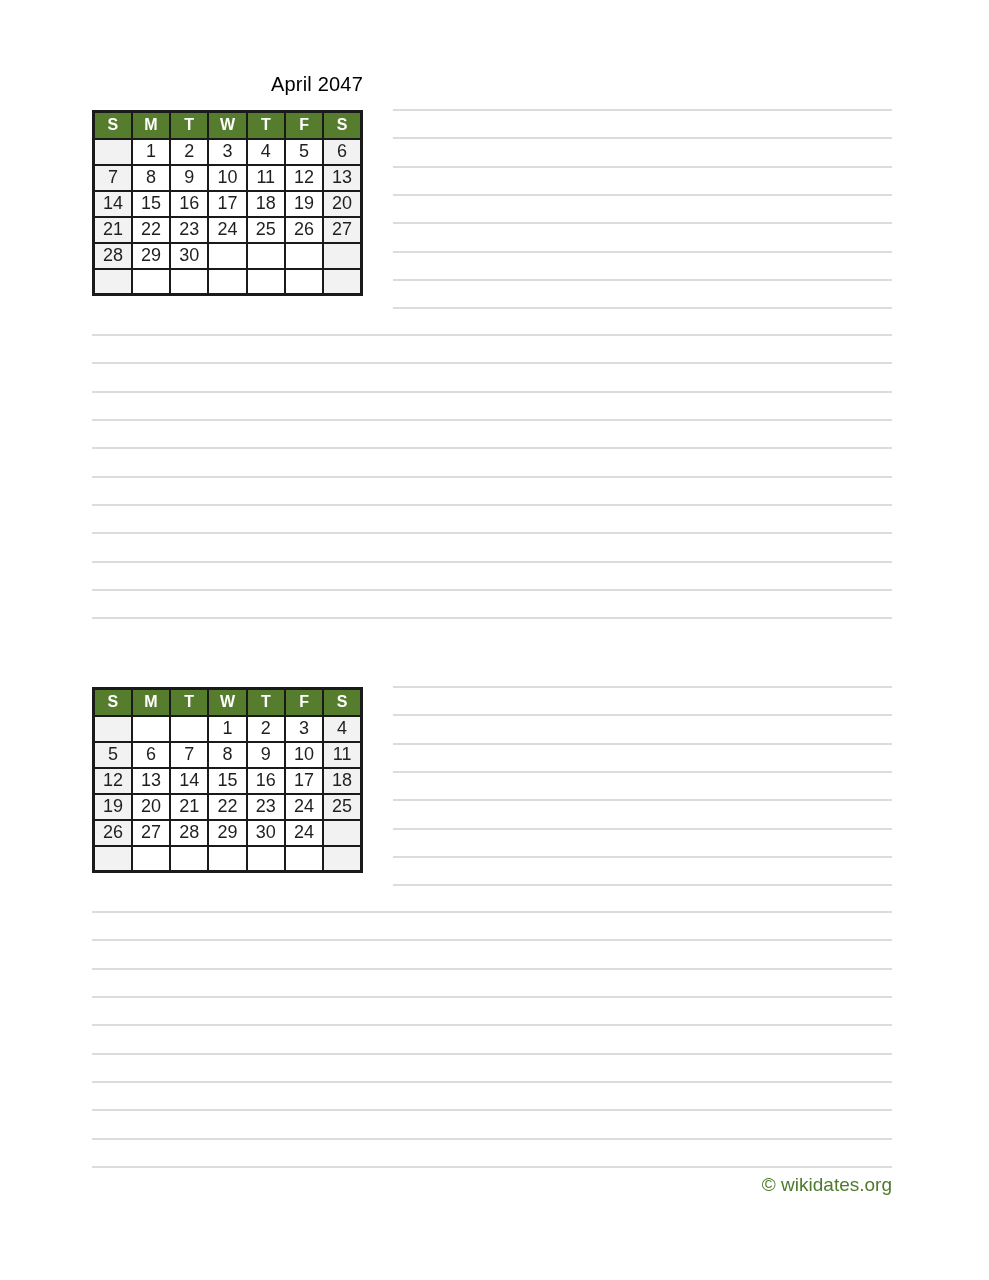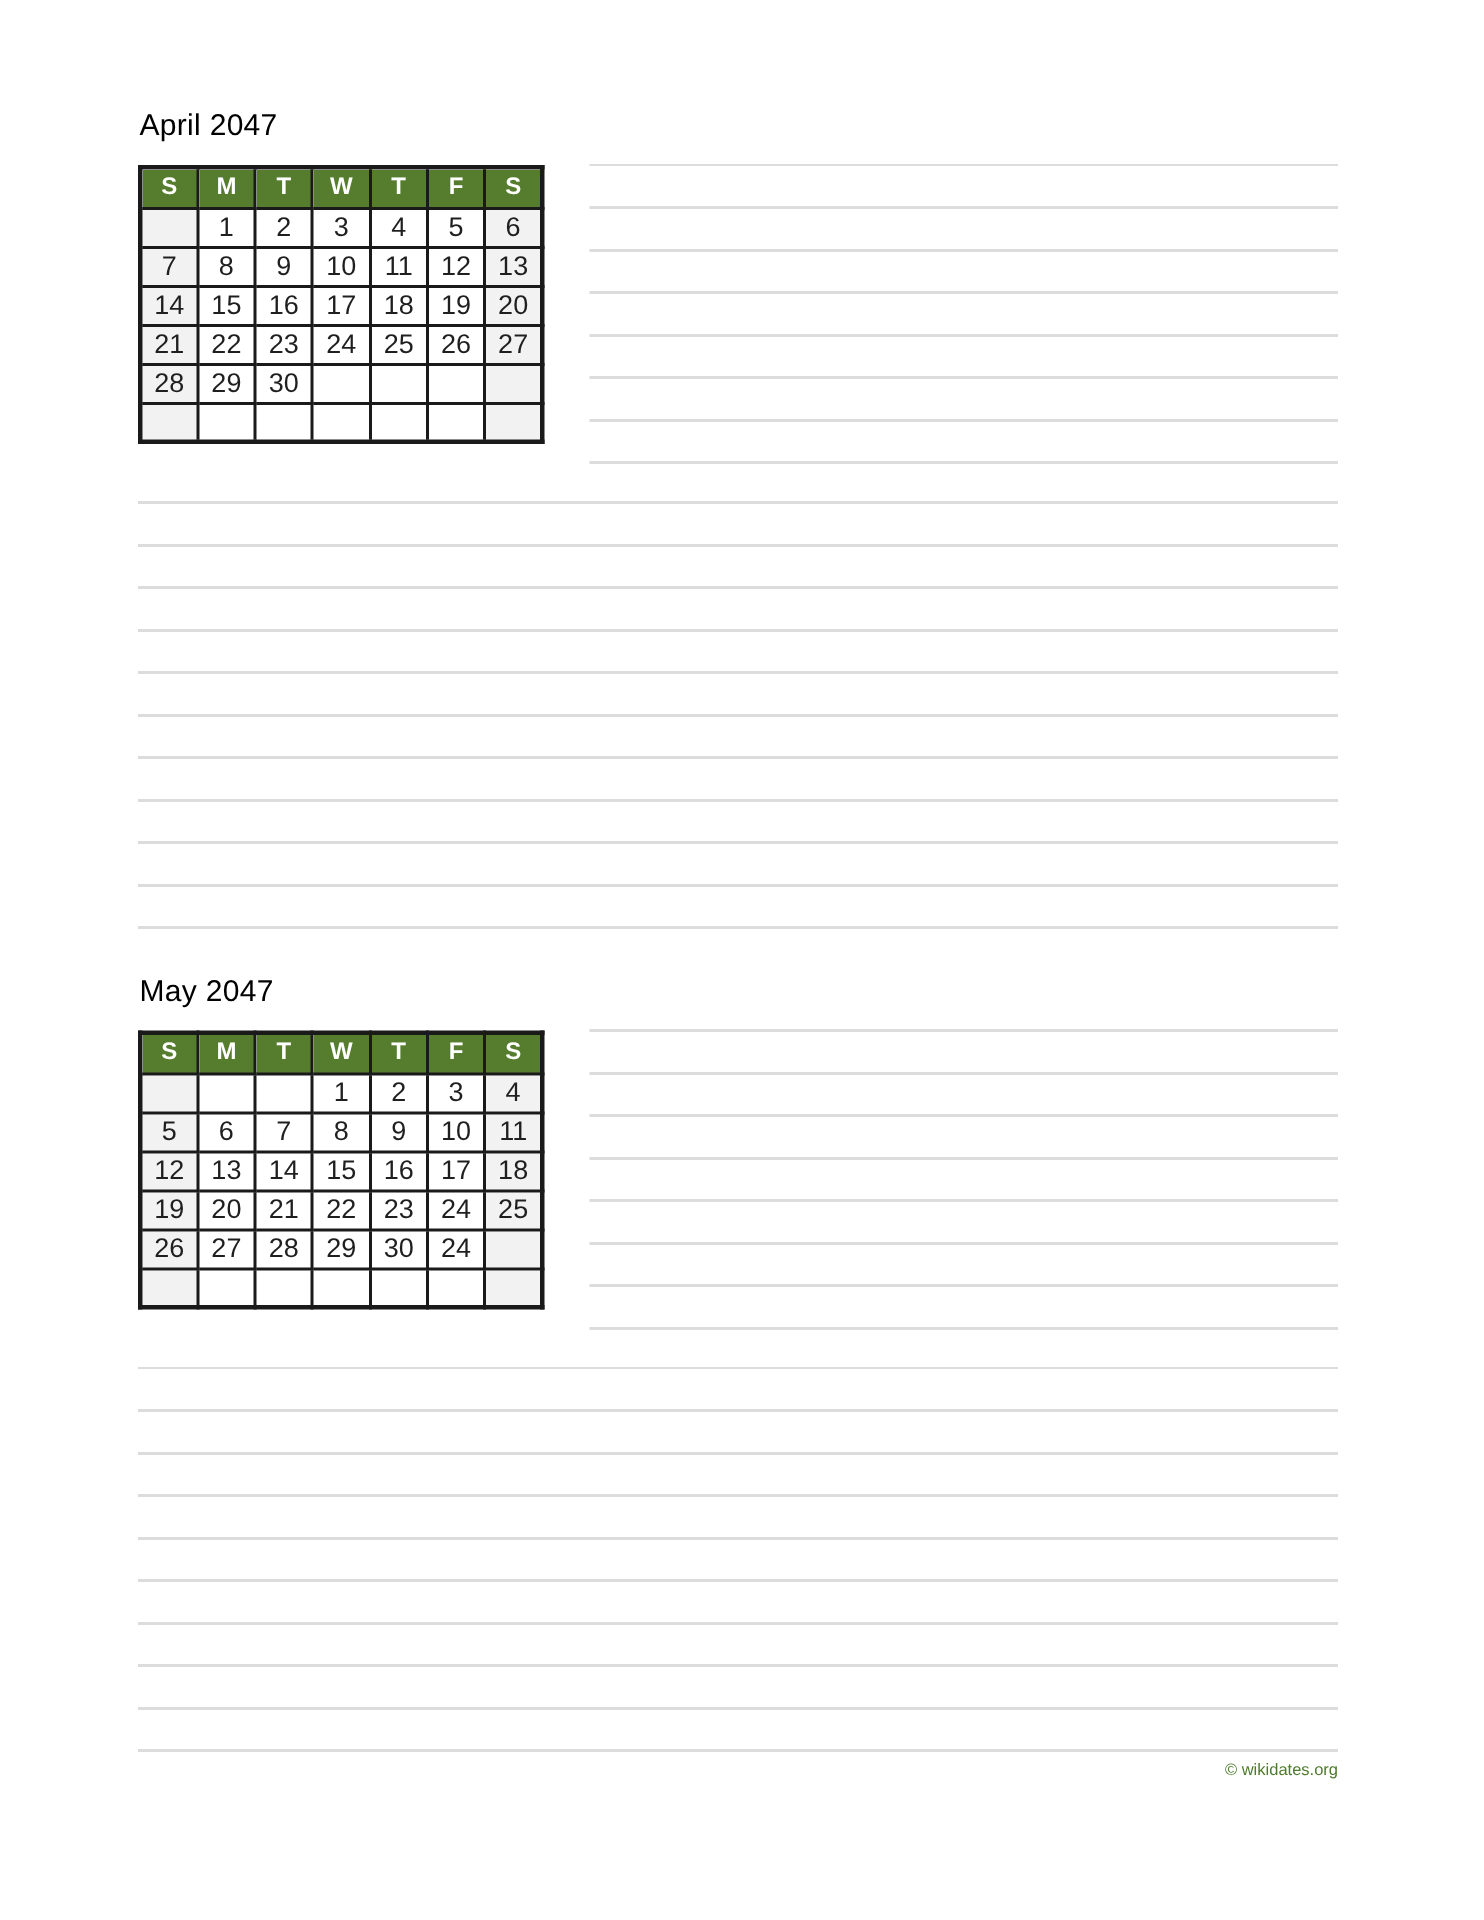--- a/index.html
+++ b/index.html
@@ -17,21 +17,21 @@
     width:989px;
     height:1280px;
     background:#ffffff;
     margin:0 auto;
     overflow:hidden;
   }
   .month-title{
     position:absolute;
     left:93px;
     width:270px;
-    text-align:left;
+    text-align:right;
     font-size:20px;
     font-weight:400;
     color:#000000;
     line-height:26px;
     letter-spacing:0.2px;
   }
   #title-april{top:71px;}
   #title-may{top:648px;}
 
   table.calendar{
@@ -90,21 +90,21 @@
     left:92px;
     width:800px;
   }
   #lines-middle{top:334px;height:286px;}
   #lines-bottom{top:911px;height:257px;}
 
   .footer-credit{
     position:absolute;
     right:97px;
     top:1174px;
-    font-size:11px;
+    font-size:19px;
     color:var(--footer-green);
   }
 </style>
 </head>
 <body>
 
 <div class="page">
 
   <div class="month-title" id="title-april">April 2047</div>
 
@@ -175,21 +175,20 @@
           <td></td>
           <td class="weekend"></td>
         </tr>
       </tbody>
     </table>
 
   <div class="note-lines side-lines" id="lines-april-side"></div>
 
   <div class="note-lines full-lines" id="lines-middle"></div>
 
-  <div class="month-title" id="title-may">May 2047</div>
 
   <table class="calendar" id="cal-may">
       <thead>
         <tr>
           <th>S</th>
           <th>M</th>
           <th>T</th>
           <th>W</th>
           <th>T</th>
           <th>F</th>

